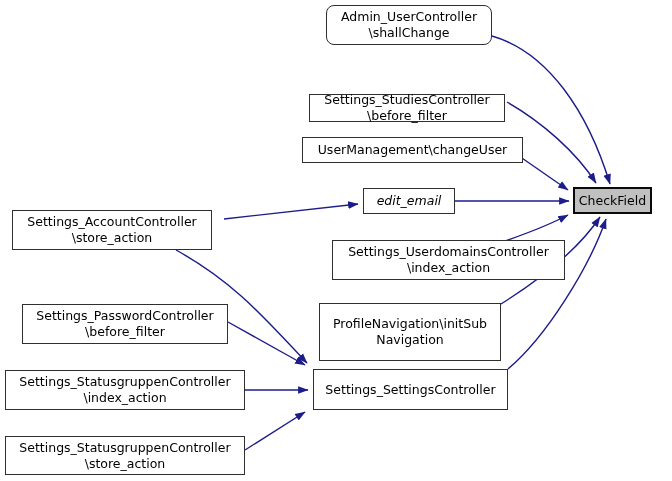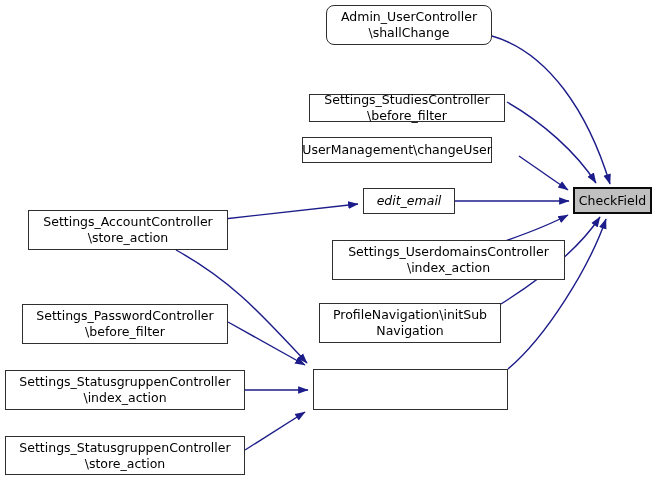--- a/index.html
+++ b/index.html
@@ -64,44 +64,45 @@
   <div class="node" style="left:326px;top:5px;width:166px;height:40px;border-radius:8px;">
     <span>Admin_UserController</span>
     <span>\shallChange</span>
   </div>
 
   <div class="node" style="left:309px;top:70px;width:196px;height:28px;margin-top:24px;">
     <span>Settings_StudiesController</span>
     <span>\before_filter</span>
   </div>
 
-  <div class="node" style="left:302px;top:137px;width:190px;height:26px;">
+  <div class="node" style="left:302px;top:137px;width:221px;height:26px;">
     <span>UserManagement\changeUser</span>
     <span></span>
   </div>
 
   <div class="node" style="left:363px;top:188px;width:92px;height:26px;font-style:italic;">
     <span>edit_email</span>
     <span></span>
   </div>
 
   <div class="node" style="left:292px;top:240px;width:233px;height:40px;margin-left:40px;">
     <span>Settings_UserdomainsController</span>
     <span>\index_action</span>
   </div>
 
-  <div class="node" style="left:319px;top:303px;width:182px;height:40px;">
+  <div class="node" style="left:319px;top:303px;width:182px;height:58px;">
     <span>ProfileNavigation\initSub</span>
     <span>Navigation</span>
   </div>
 
   <div class="node" style="left:313px;top:369px;width:195px;height:41px;">
+    <span>Settings_SettingsController</span>
   </div>
 
-  <div class="node" style="left:28px;top:210px;width:200px;height:40px;">
+  <div class="node" style="left:12px;top:210px;width:200px;height:40px;">
     <span>Settings_AccountController</span>
     <span>\store_action</span>
   </div>
 
   <div class="node" style="left:22px;top:304px;width:206px;height:40px;">
     <span>Settings_PasswordController</span>
     <span>\before_filter</span>
   </div>
 
   <div class="node" style="left:5px;top:370px;width:240px;height:40px;">

